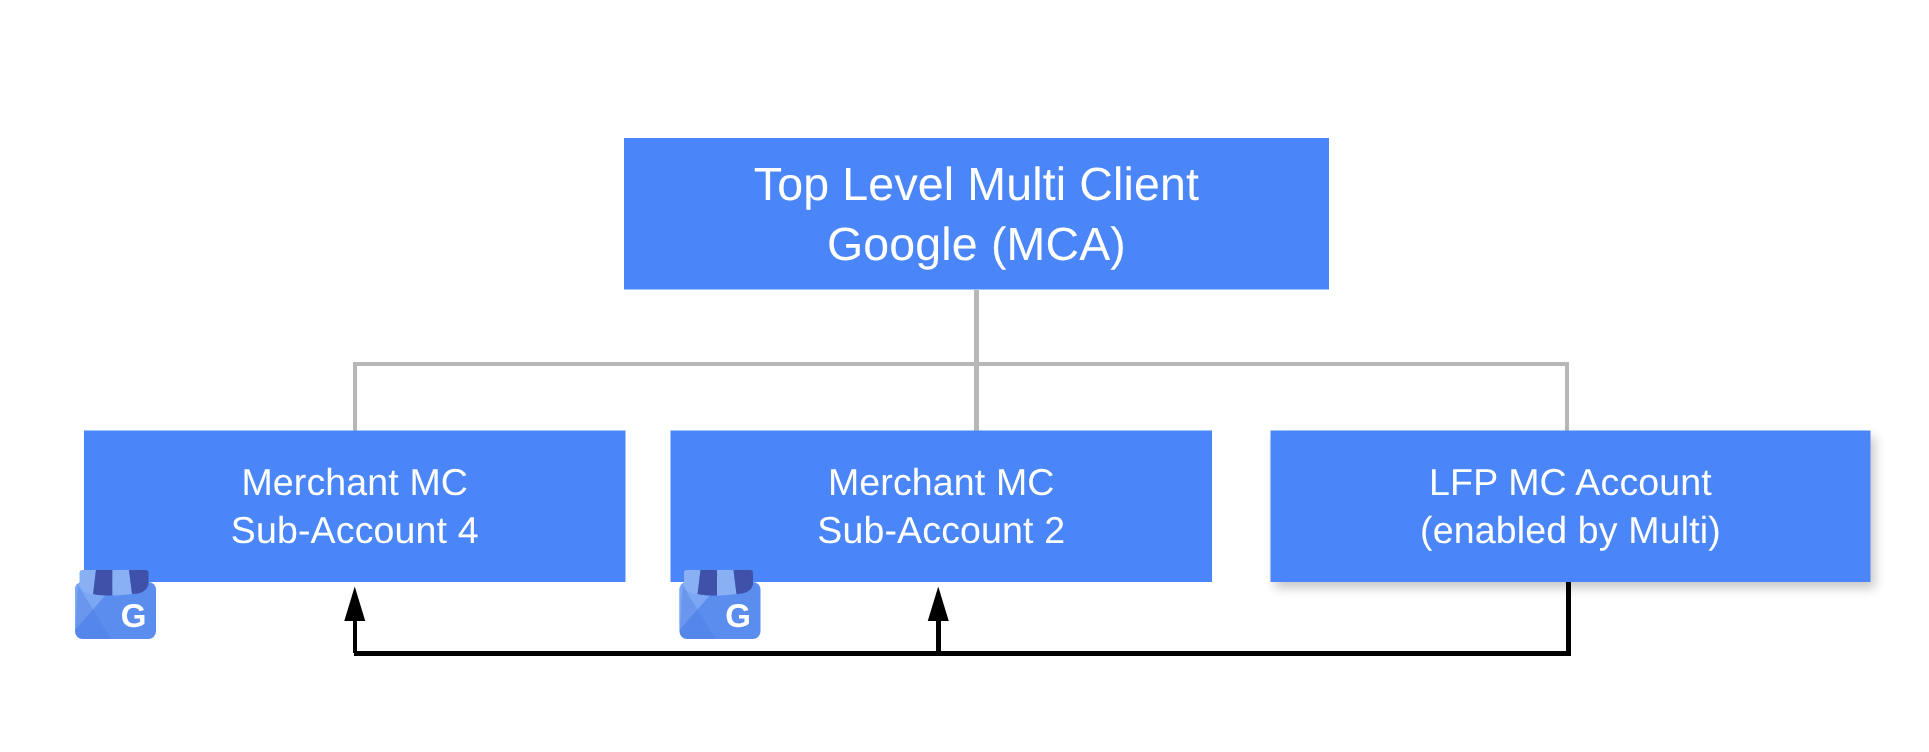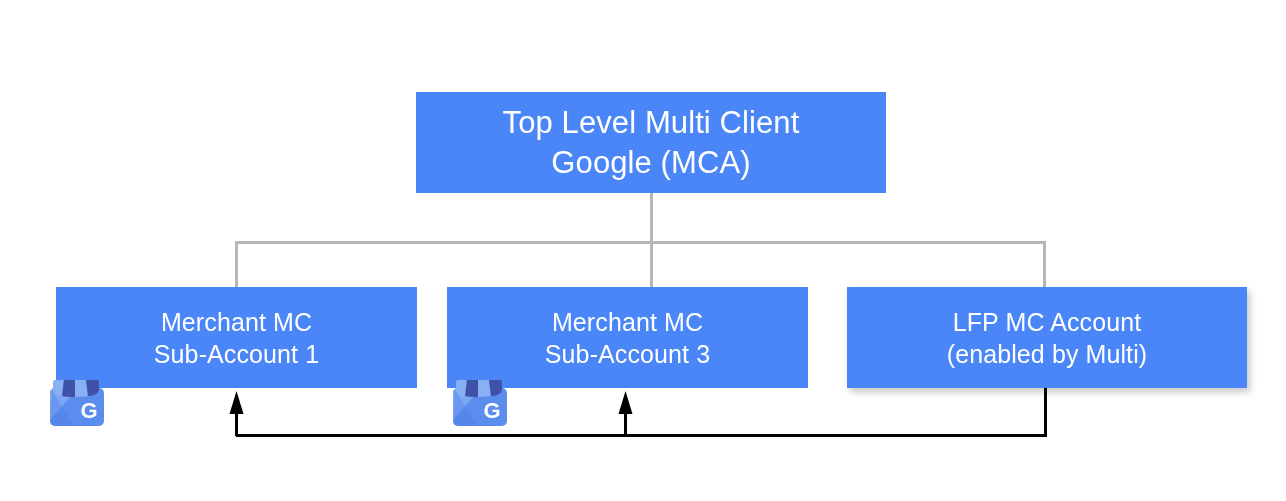--- a/index.html
+++ b/index.html
@@ -104,26 +104,26 @@
     </g>
   </svg>
 
   <div class="node" id="node-mca" style="background:#4a86f7">
     <span class="line">Top Level Multi Client</span>
     <span class="line">Google (MCA)</span>
   </div>
 
   <div class="node" id="node-sub1" style="background:#4a86f7">
     <span class="line">Merchant MC</span>
-    <span class="line">Sub-Account 1</span>
+    <span class="line">Sub-Account 4</span>
   </div>
 
   <div class="node" id="node-sub2" style="background:#4a86f7">
     <span class="line">Merchant MC</span>
-    <span class="line">Sub-Account 3</span>
+    <span class="line">Sub-Account 2</span>
   </div>
 
   <div class="node" id="node-lfp" style="background:#4a86f7">
     <span class="line">LFP MC Account</span>
     <span class="line">(enabled by Multi)</span>
   </div>
 
   <svg class="gmb-icon" id="gmb-icon-1" viewBox="0 0 66 66" xmlns="http://www.w3.org/2000/svg">
     <defs>
       <clipPath id="gmbClip1">

